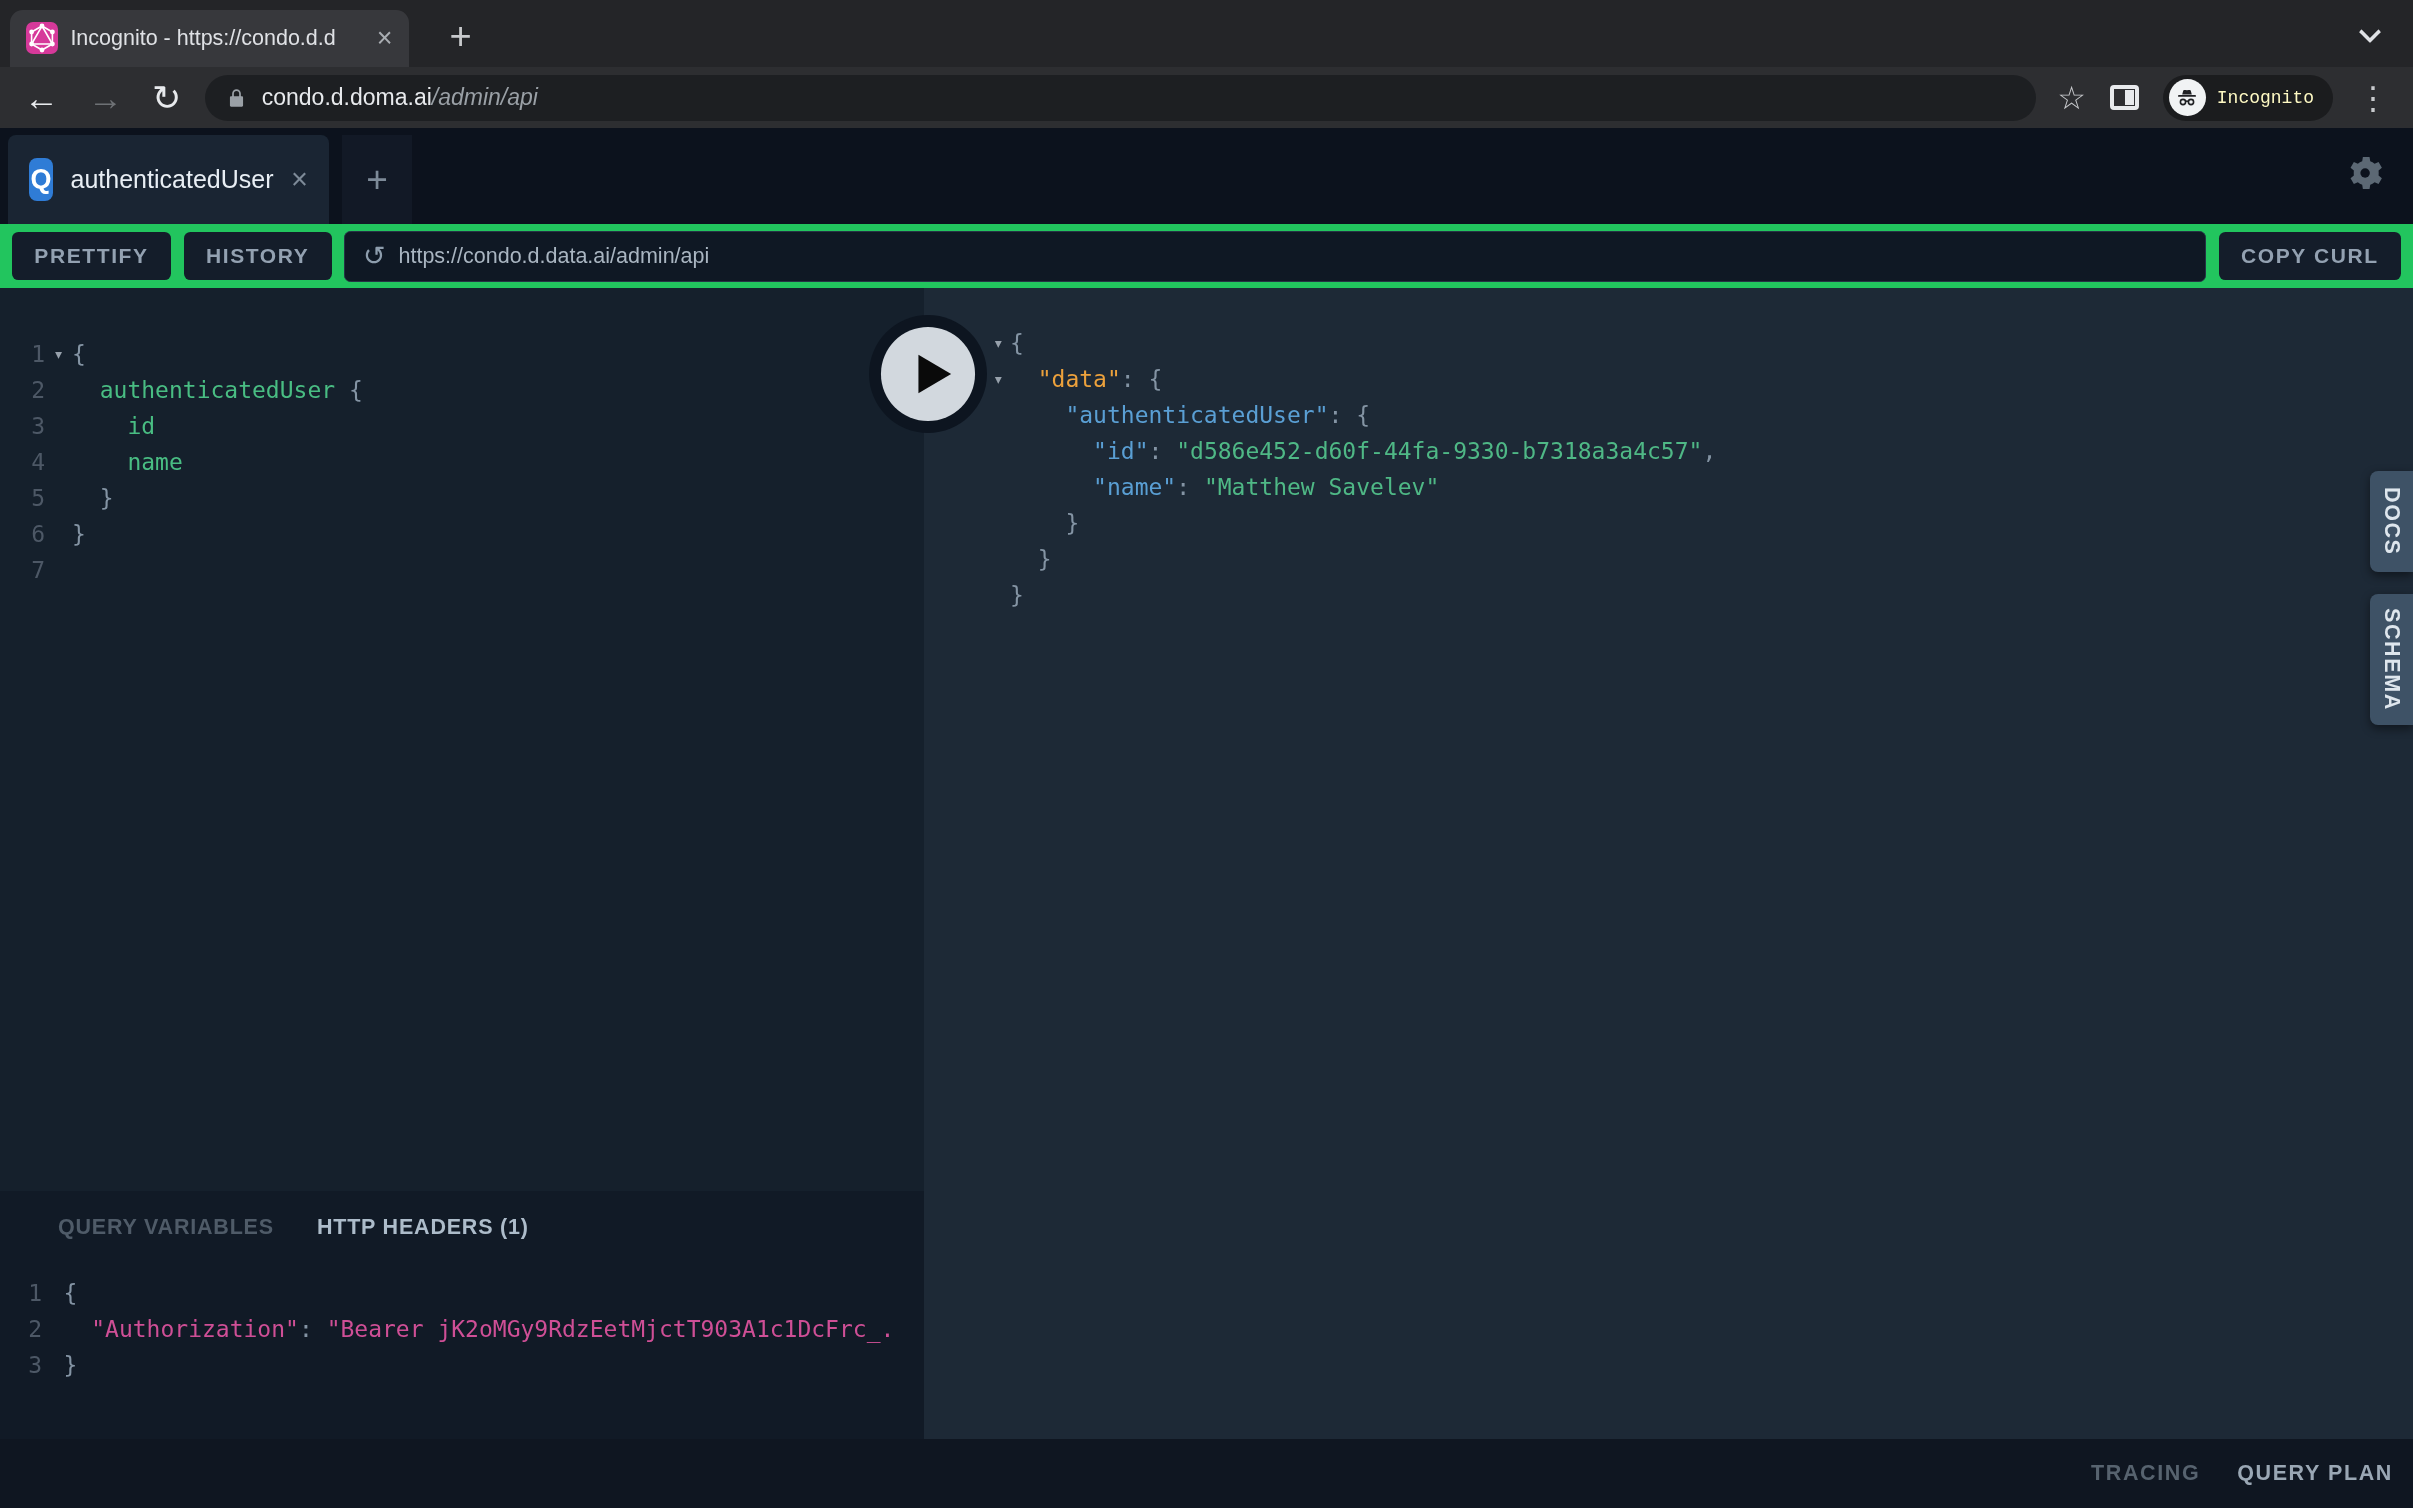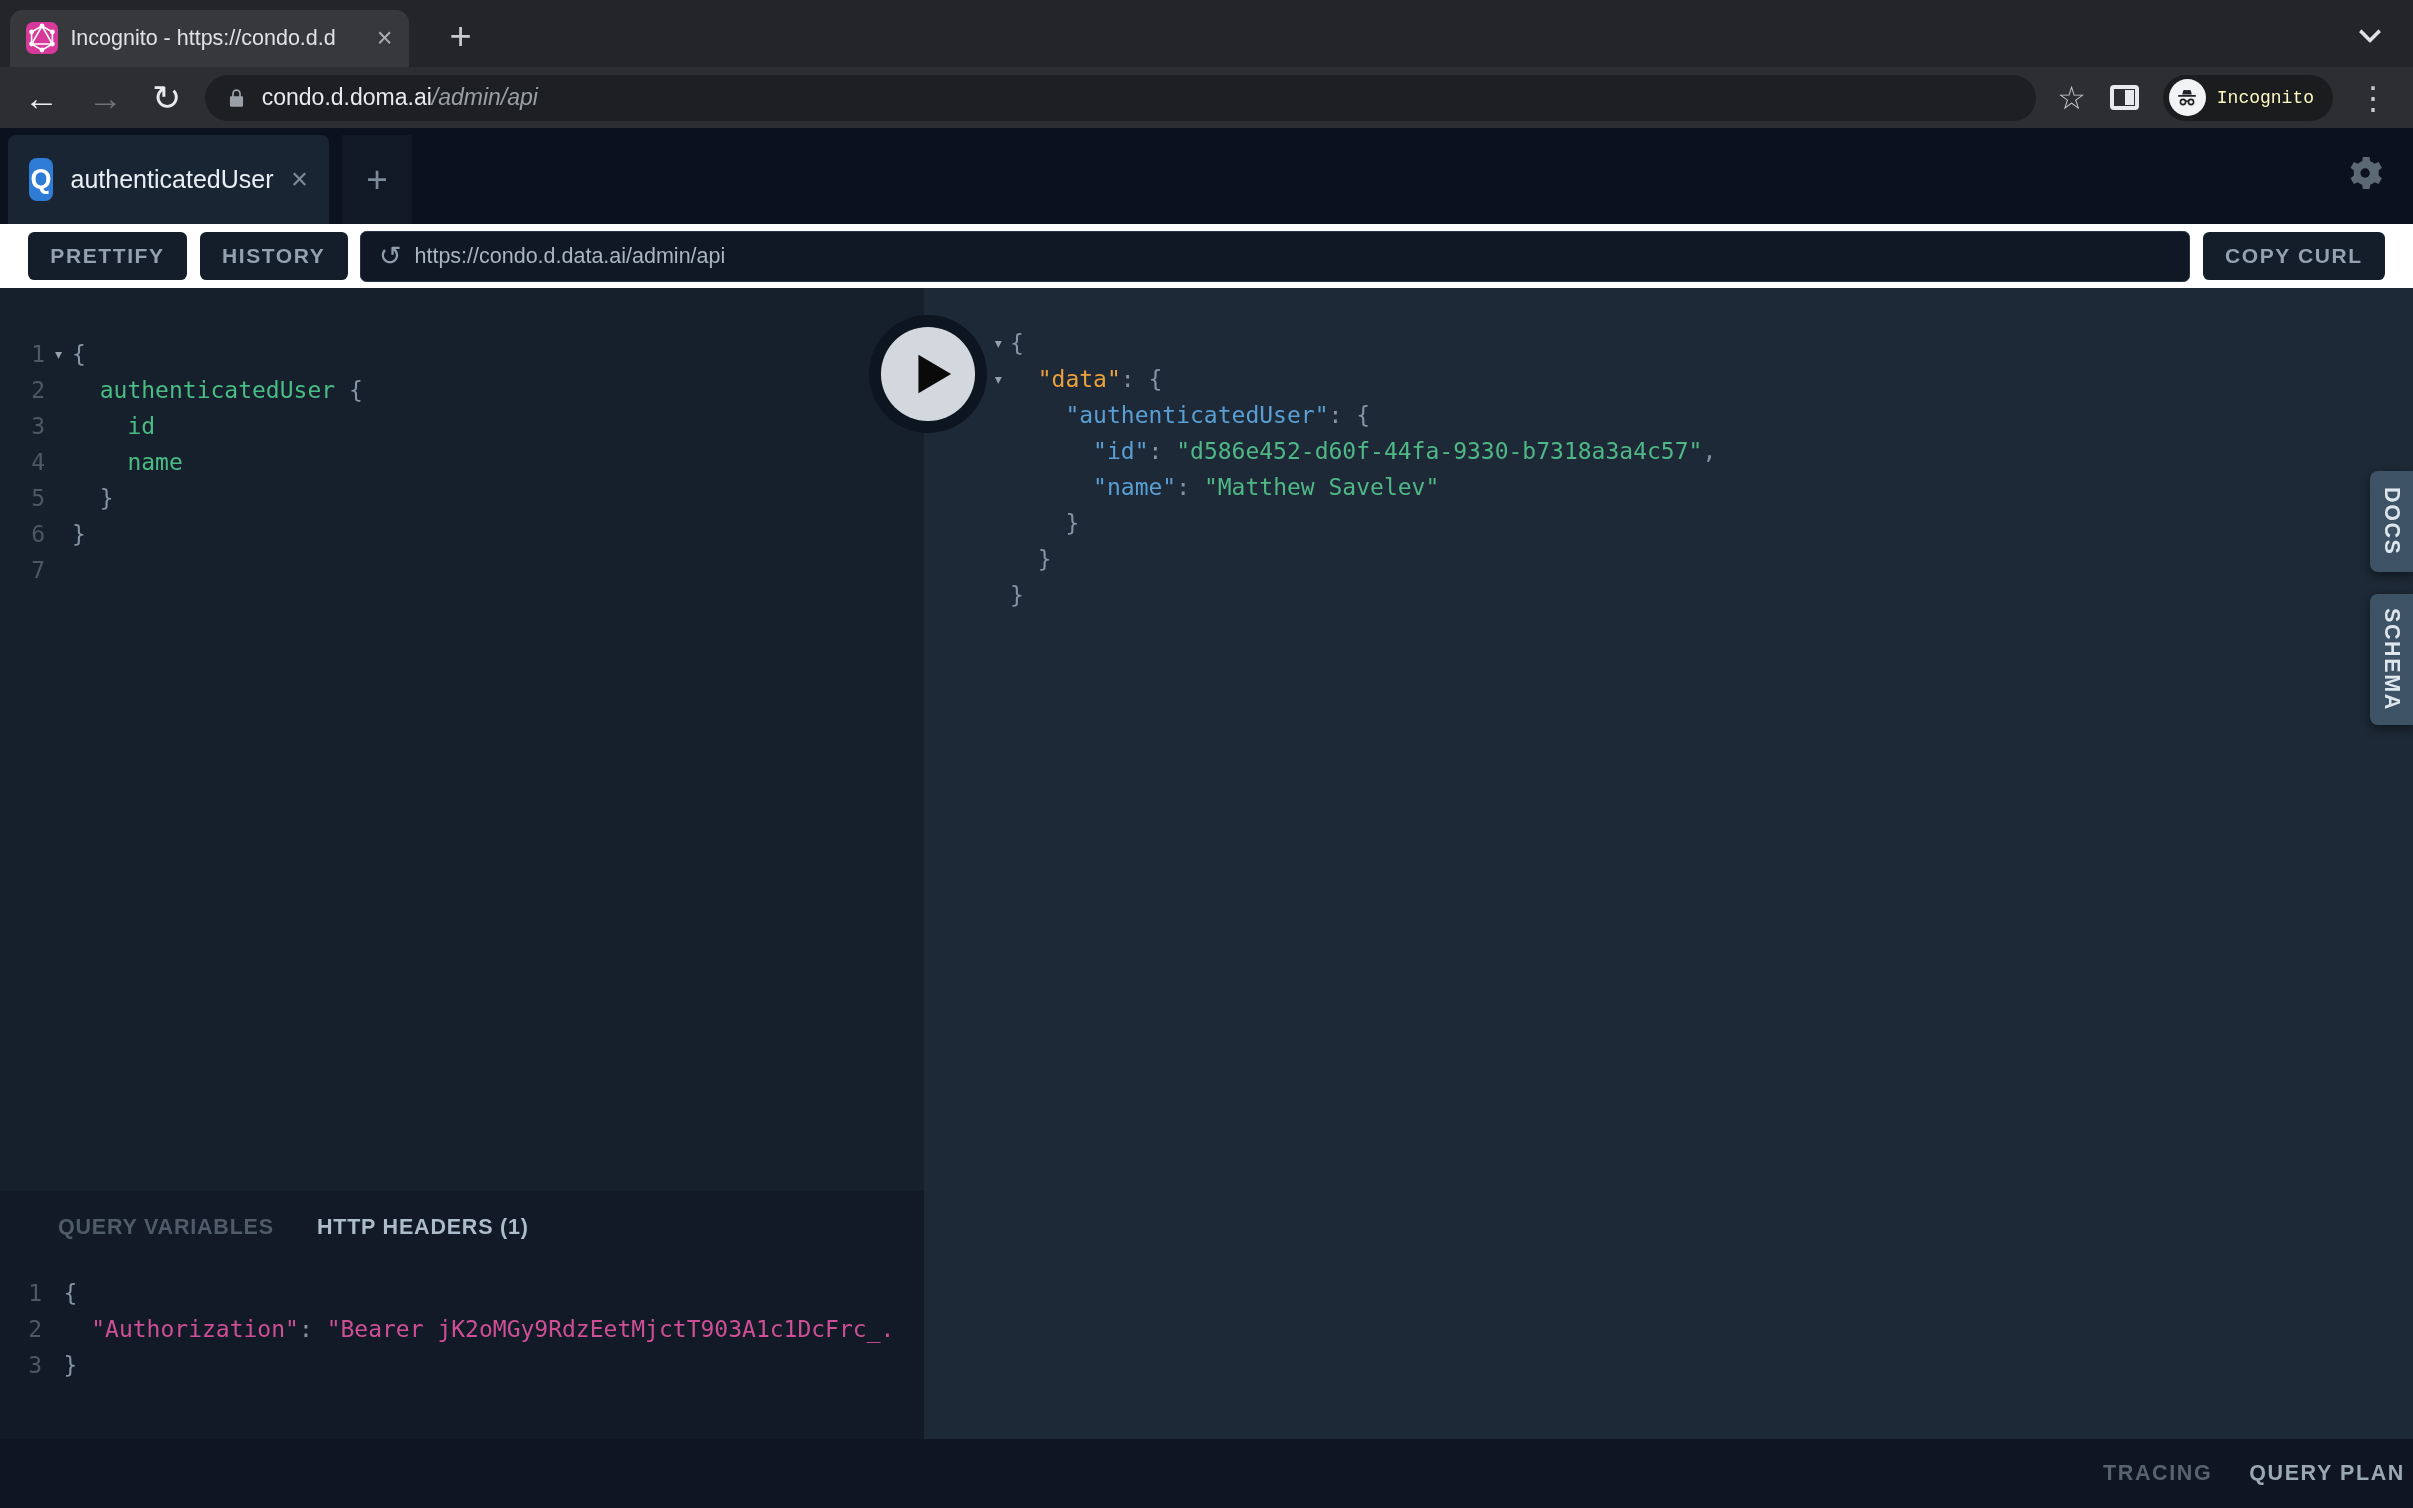--- a/index.html
+++ b/index.html
@@ -45,21 +45,21 @@
   .pg-tab { position:absolute; left:8px; bottom:0; width:321px; height:89px; background:#1a2533;
             border-radius:8px 8px 0 0; display:flex; align-items:center; gap:17.6px; padding:0 21px; }
   .qbadge { width:43px; height:43px; border-radius:8px; background:#2f7cd6; color:#ffffff;
             font-size:27px; font-weight:bold; display:flex; align-items:center; justify-content:center; }
   .pg-tab-label { color:#e8eef4; font-size:25px; flex:1; }
   .pg-tab-close { color:#7d8a98; font-size:29px; line-height:1; }
   .pg-addtab { position:absolute; left:342px; bottom:0; width:70px; height:89px; background:#121926;
                display:flex; align-items:center; justify-content:center; color:#7d8a98; font-size:37px; }
   .pg-gear { position:absolute; right:30px; top:25.5px; width:38px; height:38px; }
 
-  .pg-toolbar { height:64px; background:#ffffff; display:flex; align-items:center; padding:0 28px; gap:12.8px; }
+  .pg-toolbar { height:64px; background:#22c55e; display:flex; align-items:center; padding:0 12px; gap:12.8px; }
   .pg-btn { height:48px; background:#141d2a; border-radius:6.4px; color:#93a1b1; font-weight:bold;
             font-size:21px; letter-spacing:1.6px; display:flex; align-items:center; padding:0 22.3px; white-space:nowrap; }
   .endpoint { flex:1; height:51px; background:#0f1824; border:1.6px solid #263245; border-radius:6.4px;
               display:flex; align-items:center; padding:0 17.6px; gap:12.8px; overflow:hidden; }
   .replay-ic { color:#8d9dad; font-size:27px; line-height:1; }
   .endpoint-url { color:#a9b5c1; font-size:21.5px; white-space:nowrap; }
 
   .pg-main { position:absolute; top:160px; left:0; right:0; bottom:69px; }
   .left-pane { position:absolute; left:0; top:0; width:924px; bottom:0; background:#15202c; overflow:hidden; }
   .right-pane { position:absolute; left:924px; right:0; top:0; bottom:0; background:#1d2936; overflow:hidden; }
@@ -91,21 +91,21 @@
   .play-btn { position:absolute; left:869px; top:27px; width:118px; height:118px; }
 
   .side-tab { position:absolute; right:0; width:43px; background:#3e5266; color:#dee6ed;
               font-weight:bold; font-size:21.5px; letter-spacing:1.6px; writing-mode:vertical-rl;
               display:flex; align-items:center; justify-content:center;
               border-radius:8px 0 0 8px; box-shadow:0 3.2px 9.6px rgba(0,0,0,.45); }
   .side-docs { top:343px; height:101px; }
   .side-schema { top:466px; height:131px; }
 
   .pg-footer { position:absolute; left:0; right:0; bottom:0; height:69px; background:#0f1621;
-               display:flex; align-items:center; justify-content:flex-end; gap:37px; padding-right:8px;
+               display:flex; align-items:center; justify-content:flex-end; gap:37px; padding-right:20px;
                font-size:21.5px; font-weight:bold; letter-spacing:1.6px; }
   .ft-tracing { color:#57636f; }
   .ft-plan { color:#9aa7b4; }
 </style>
 </head>
 <body>
 
 <div class="screen">
 
   <div class="chrome">

